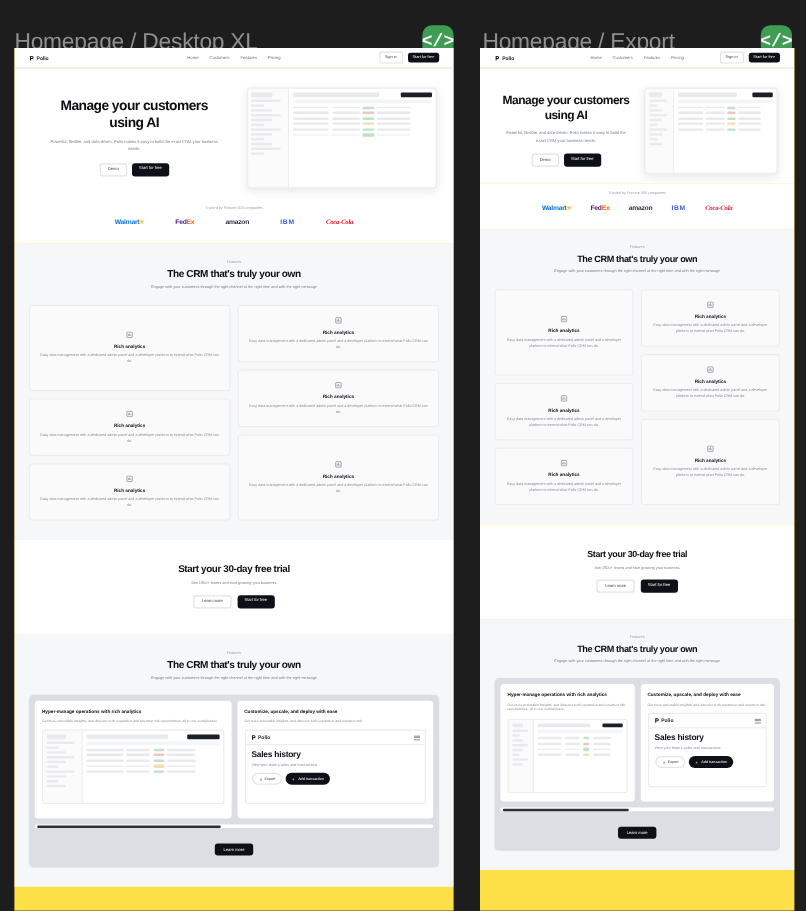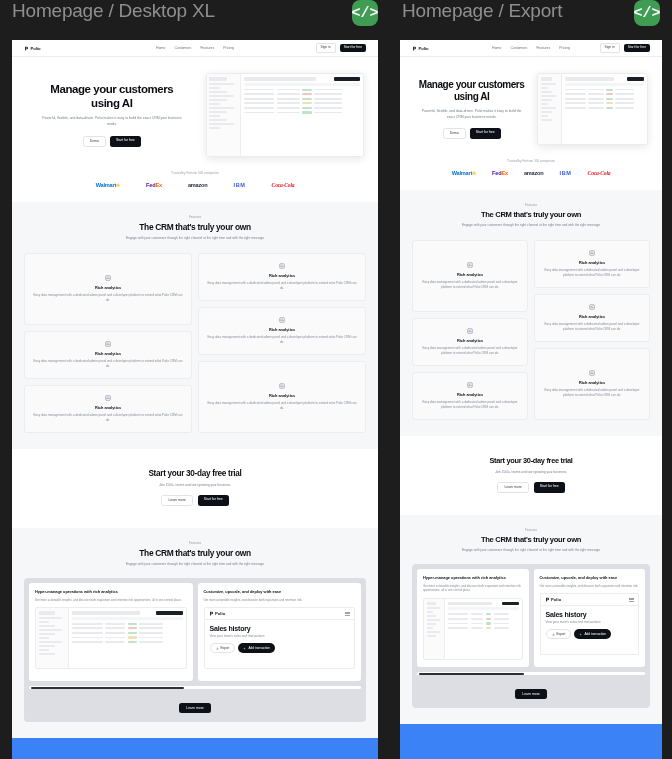--- a/index.html
+++ b/index.html
@@ -10,21 +10,21 @@
     overflow: hidden;
   }
   .root { display: flex; width: 672px; height: 759px; }
 
   .frame { position: relative; height: 759px; background: #1d1d1d; }
   .frame.left  { width: 390px; }
   .frame.right { width: 282px; }
 
   .frame-header {
     height: 47px;
-    display: flex; align-items: flex-start; justify-content: space-between;
+    display: flex; align-items: flex-end; justify-content: space-between;
     padding: 0 12px 0 12px;
   }
   .frame-title {
     color: #8f8f8f;
     font-size: 19px;
     font-weight: 400;
     letter-spacing: -0.2px;
     white-space: nowrap;
   }
   .code-badge {
@@ -33,21 +33,21 @@
     border-radius: 8px;
     display: flex; align-items: center; justify-content: center;
     color: #fff; font-size: 15px; font-weight: 700;
     font-family: "Liberation Mono", monospace;
     flex: none;
   }
 
   
   .page {
     position: absolute; left: 12px; right: 12px; top: 40px; bottom: 0;
-    background: #3b82f6;
+    background: #fde047;
     overflow: hidden;
   }
   .frame.right .page { left: 10px; right: 10px; }
 
   
   .navbar {
     height: 17px;
     background: #fff;
     border-bottom: 1px solid #ececec;
     display: flex; align-items: center;

